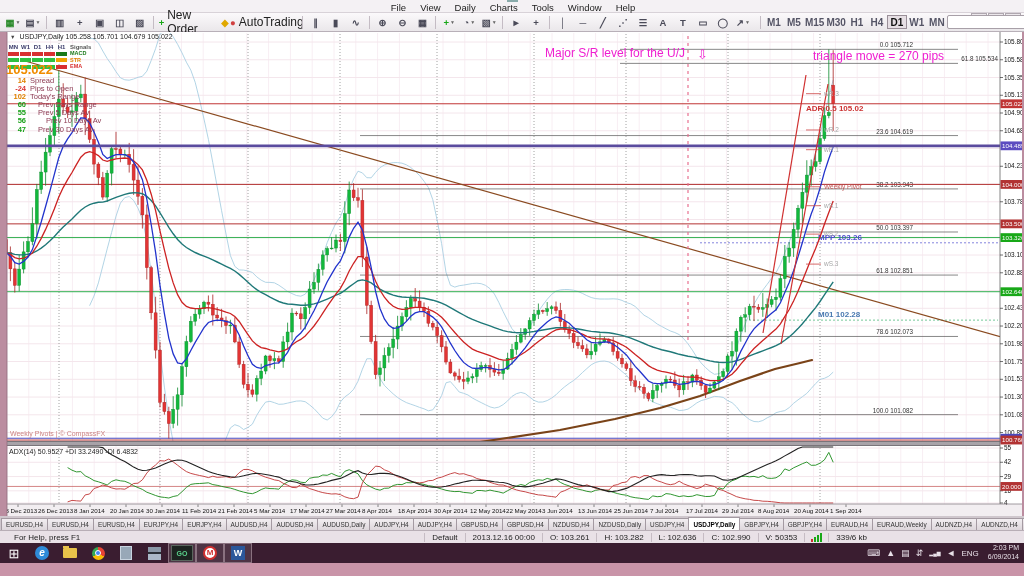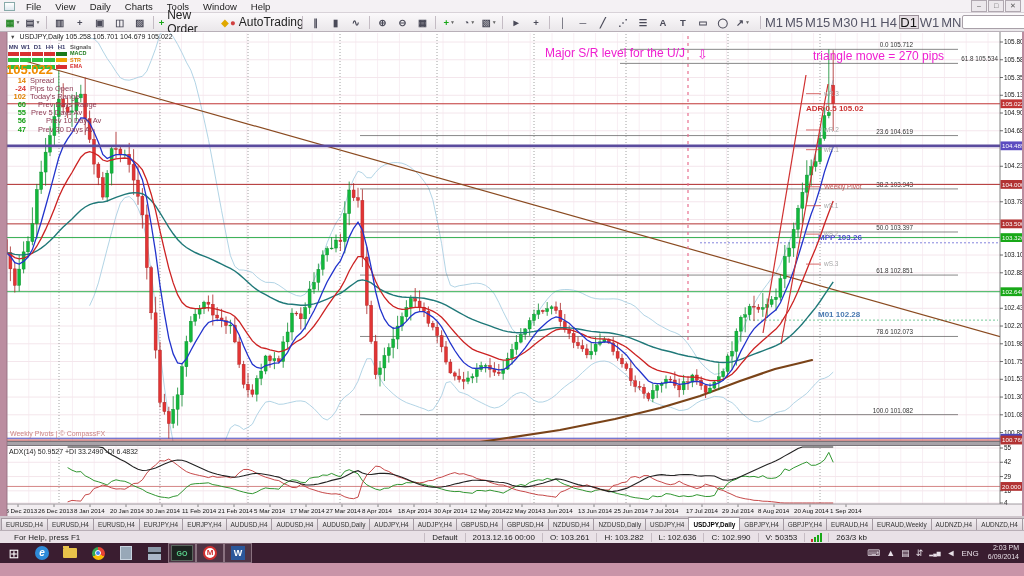--- a/index.html
+++ b/index.html
@@ -6,32 +6,32 @@
   body{width:1024px;height:576px;overflow:hidden;font-family:"Liberation Sans",sans-serif;}
   .app{position:relative;width:1024px;height:576px;background:#c994a8;}
   
   .titlebar{height:13px;background:linear-gradient(#d9aabb,#c18ba1);position:relative;display:flex;align-items:center;border-bottom:1px solid #a87890;box-sizing:border-box;}
   .app-ico{width:9px;height:9px;margin-left:4px;background:#15655a;border:1px solid #0c4a42;}
   .titlebar .title{position:absolute;left:0;right:0;text-align:center;font-size:9px;color:#2e1c26;}
   .winbtns{position:absolute;right:2px;top:1px;display:flex;gap:1px;}
   .winbtns span{width:15px;height:10px;font-size:7px;line-height:10px;text-align:center;background:#cfa6b6;border:1px solid #a37f90;color:#4a3440;}
   .winbtns .close{background:#d34545;color:#fff;border-color:#a32f2f;}
   
-  .menubar{height:13px;background:#f4f1f4;display:flex;align-items:center;font-size:9.5px;color:#222;border-bottom:1px solid #d8d2d8;box-sizing:border-box;padding-left:2px;}
+  .menubar{height:13px;background:#f4f1f4;display:flex;align-items:center;font-size:9.5px;color:#222;border-bottom:1px solid #d8d2d8;box-sizing:border-box;padding-left:2px;flex-direction:column;}
   .menu-chart-ico{width:11px;height:9px;margin:0 4px 0 2px;background:linear-gradient(#fff,#dfe8ef);border:1px solid #8aa;box-sizing:border-box;}
   .menu-item{padding:0 7px;height:100%;display:flex;align-items:center;}
   .mdi{margin-left:auto;display:flex;gap:1px;margin-right:3px;}
   .mdi span{width:14px;height:10px;border:1px solid #b0a8b0;background:#ece8ec;font-size:7px;line-height:9px;text-align:center;color:#555;}
   
   .toolbar{height:19px;background:linear-gradient(#fbf9fb,#eae7ea);display:flex;align-items:center;padding:0 3px;border-bottom:1px solid #b8b0b8;box-sizing:border-box;}
   .tb-btn{height:15px;min-width:16px;display:flex;align-items:center;justify-content:center;font-size:9.5px;font-weight:bold;color:#4a4a58;padding:0 2px;border-radius:2px;}
   .tb-btn .lbl{font-size:12px;font-weight:normal;color:#222;margin-left:3px;}
   .tb-dd{font-size:5px;color:#666;margin-left:1px;}
   .tb-sep{width:1px;height:13px;background:#c4bcc4;margin:0 3px;}
-  .tf-btn{height:14px;min-width:20px;font-size:13px;font-weight:normal;color:#556;display:flex;align-items:center;justify-content:center;border:1px solid transparent;box-sizing:border-box;}
+  .tf-btn{height:14px;min-width:20px;font-size:10px;font-weight:bold;color:#556;display:flex;align-items:center;justify-content:center;border:1px solid transparent;box-sizing:border-box;}
   .tf-btn.active{background:#e6dfe4;border:1px solid #9a8f98;color:#111;}
   .search-wrap{margin-left:auto;display:flex;align-items:center;}
   .search-input{width:92px;height:12px;border:1px solid #a8a0a8;background:#fff;border-radius:2px;position:relative;}
   .lens{position:absolute;right:2px;top:2px;width:5px;height:5px;border:1.3px solid #777;border-radius:50%;}
   .lens::after{content:"";position:absolute;left:4px;top:4px;width:3px;height:1.3px;background:#777;transform:rotate(45deg);}
   .help-btn{width:13px;height:13px;background:#e05828;color:#fff;border-radius:2px;font-size:8px;font-weight:bold;display:flex;align-items:center;justify-content:center;margin:0 3px;}
   
   .chartwrap{position:relative;height:484px;background:#fff;}
   .chartwrap svg{position:absolute;left:0;top:0;}
   svg text{font-family:"Liberation Sans",sans-serif;}
@@ -958,21 +958,21 @@
           <div class="stat-row">
             <span class="stat-val" style="color: rgb(224, 130, 0);">102</span>
             <span class="stat-lbl" style="color: rgb(140, 58, 82);">Today's Range</span>
           </div>
           <div class="stat-row">
             <span class="stat-val" style="color: rgb(24, 160, 24);">60</span>
             <span class="stat-lbl" style="color: rgb(140, 58, 82); margin-left: 8px;">Prev Days Range</span>
           </div>
           <div class="stat-row">
             <span class="stat-val" style="color: rgb(24, 160, 24);">55</span>
-            <span class="stat-lbl" style="color: rgb(140, 58, 82); margin-left: 1px;">Prev 5 Days Av</span>
+            <span class="stat-lbl" style="color: rgb(140, 58, 82); margin-left: 8px;">Prev 5 Days Av</span>
           </div>
           <div class="stat-row">
             <span class="stat-val" style="color: rgb(24, 160, 24);">56</span>
             <span class="stat-lbl" style="color: rgb(140, 58, 82); margin-left: 16px;">Prev 10 Days Av</span>
           </div>
           <div class="stat-row">
             <span class="stat-val" style="color: rgb(24, 160, 24);">47</span>
             <span class="stat-lbl" style="color: rgb(140, 58, 82); margin-left: 8px; text-align: right;">Prev 30 Days Av</span>
           </div>
         </div>
@@ -1020,21 +1020,21 @@
         <span class="seg">H: 103.282</span>
         <span class="seg">L: 102.636</span>
         <span class="seg">C: 102.990</span>
         <span class="seg">V: 50353</span>
         <span class="conn">
           <i class="r" style="height: 3px;"></i>
           <i style="height: 5px;"></i>
           <i style="height: 7px;"></i>
           <i style="height: 9px;"></i>
         </span>
-        <span class="seg">263/3 kb</span>
+        <span class="seg">339/6 kb</span>
       </span>
   </div>
 
   <div class="taskbar">
     <span id="task-apps" style="display:flex;align-items:center;">
         <span class="tb-app">
           <span class="ico-start">⊞</span>
         </span>
         <span class="tb-app">
           <span class="ico-ie">e</span>

